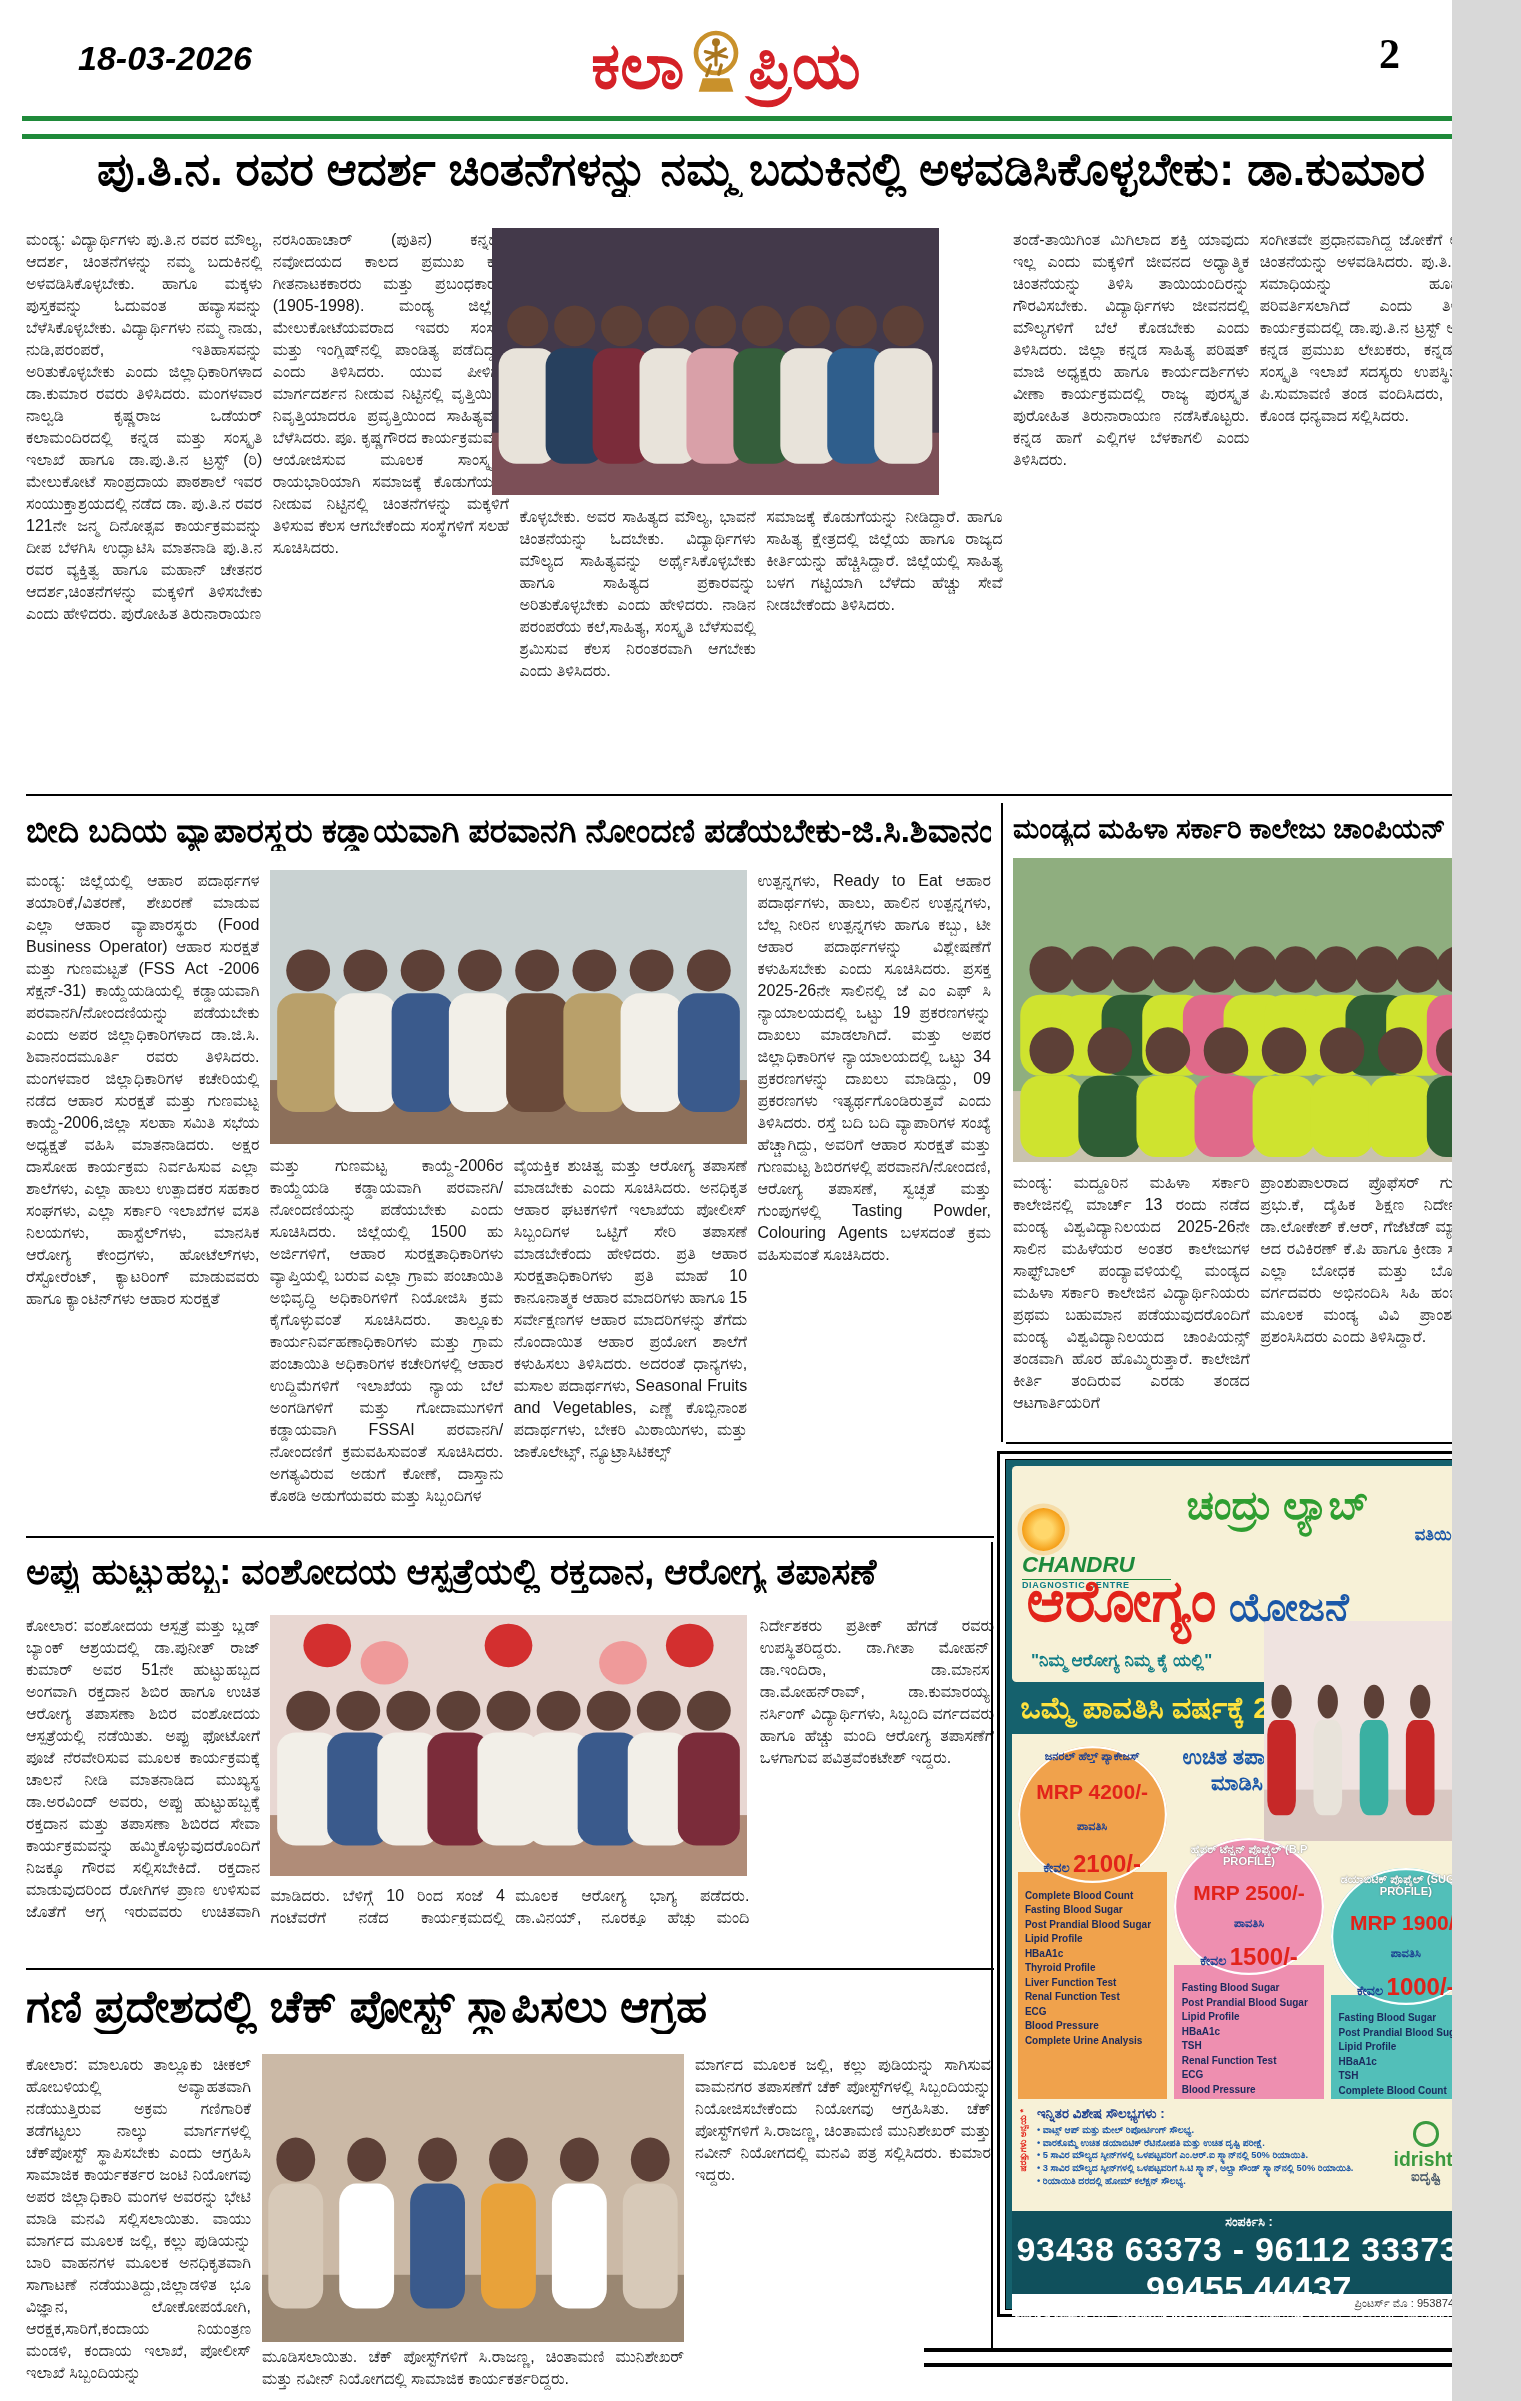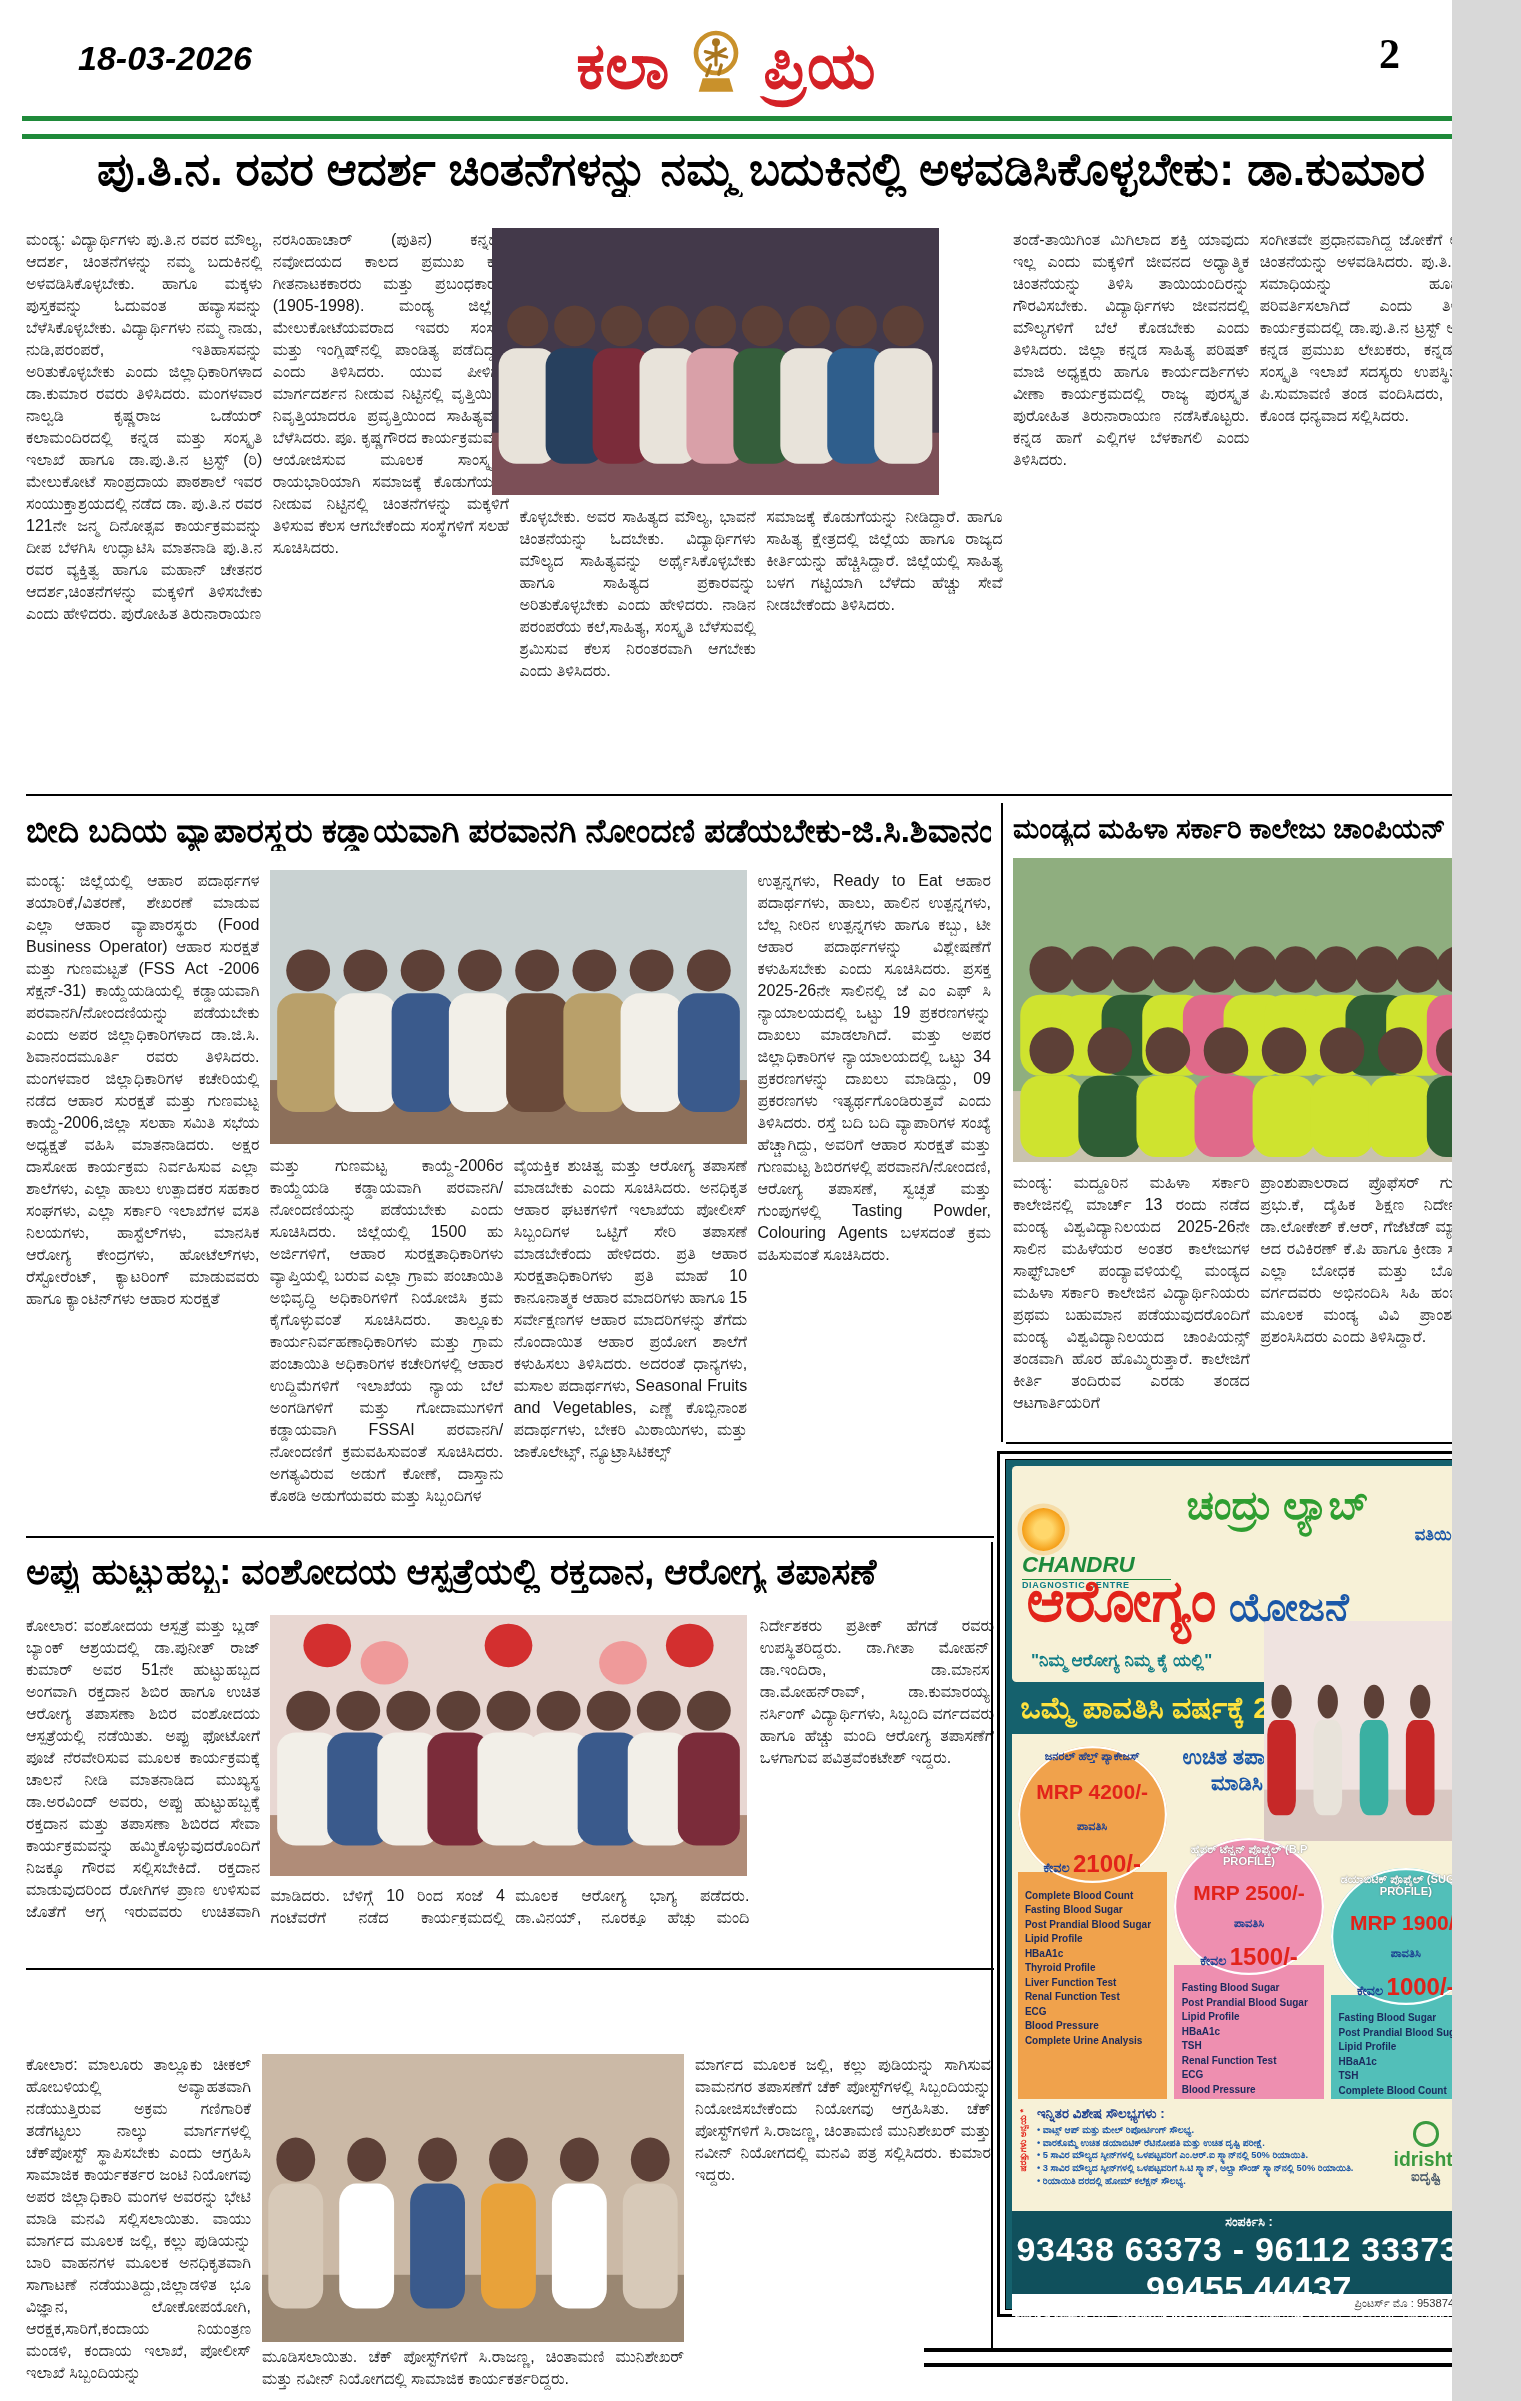--- a/index.html
+++ b/index.html
@@ -11,21 +11,21 @@
   .col-flex{display:flex;gap:10.4px;}
   .col{flex:1;overflow:hidden;}
   .photo{overflow:hidden;background:#8a8a8a;}
   .hrule{position:absolute;background:#000;height:2.2px;}
   .vrule{position:absolute;background:#000;width:2.2px;}
   .dbl-green{position:absolute;height:12.7px;border-top:5.2px solid #1f8a3a;border-bottom:5.2px solid #1f8a3a;}
   .dbl-black{position:absolute;height:11.2px;border-top:4.5px solid #000;border-bottom:4.5px solid #000;}
 
   
   .date{font-size:34px;font-weight:bold;font-style:italic;color:#000;}
-  .masthead{display:flex;align-items:center;justify-content:center;gap:20px;
+  .masthead{display:flex;align-items:center;justify-content:center;gap:5px;
             color:#d42127;font-size:64px;font-weight:bold;line-height:1;text-align:right;}
   .pageno{font-size:42px;font-weight:bold;font-family:"Liberation Serif","DejaVu Serif",serif;color:#000;}
 
   
   .ad-box{border:3px solid #000;padding:4.5px;background:#fff;}
   .ad-inner{border:1.5px solid #000;background:#15616d;padding:6px;position:relative;height:100%;box-sizing:border-box;}
   .ad-top{background:#f7f1d7;height:216px;position:relative;border-radius:4.5px 4.5px 30px 4.5px;}
   .sun{width:43px;height:43px;border-radius:50%;background:radial-gradient(circle,#ffd76b 30%,#f59e16 70%);
        box-shadow:0 0 0 4.5px rgba(245,158,22,.25);display:inline-block;}
   .chandru-en{color:#1c8a3c;font-weight:bold;font-style:italic;font-size:22.3px;line-height:1;}
@@ -385,20 +385,21 @@
         <circle cx="71" cy="22" r="4.6" fill="#5d4037"></circle>
         <rect x="64.5" y="27" width="13" height="26" rx="4" fill="#3a5a8c"></rect>
         <circle cx="81.5" cy="22" r="4.6" fill="#5d4037"></circle>
         <rect x="75" y="27" width="13" height="26" rx="4" fill="#f2efe8"></rect>
         <circle cx="92" cy="22" r="4.6" fill="#5d4037"></circle>
         <rect x="85.5" y="27" width="13" height="26" rx="4" fill="#7b2c3a"></rect>
       </svg></div>
 
   <div class="hrule" style="left:26px;top:1968px;width:968px;"></div>
 
+  <div class="abs headline" style="left:26px;top:1981px;width:968px;font-size:45px;">ಗಣಿ ಪ್ರದೇಶದಲ್ಲಿ ಚೆಕ್ ಪೋಸ್ಟ್ ಸ್ಥಾಪಿಸಲು ಆಗ್ರಹ</div>
 
   <div class="abs bodytext" style="left:26px;top:2054px;width:225px;height:341px;overflow:hidden;">ಕೋಲಾರ: ಮಾಲೂರು ತಾಲ್ಲೂಕು ಚೀಕಲ್ ಹೋಬಳಿಯಲ್ಲಿ ಅವ್ಯಾಹತವಾಗಿ ನಡೆಯುತ್ತಿರುವ ಅಕ್ರಮ ಗಣಿಗಾರಿಕೆ ತಡೆಗಟ್ಟಲು ನಾಲ್ಕು ಮಾರ್ಗಗಳಲ್ಲಿ ಚೆಕ್‌ಪೋಸ್ಟ್ ಸ್ಥಾಪಿಸಬೇಕು ಎಂದು ಆಗ್ರಹಿಸಿ ಸಾಮಾಜಿಕ ಕಾರ್ಯಕರ್ತರ ಜಂಟಿ ನಿಯೋಗವು ಅಪರ ಜಿಲ್ಲಾಧಿಕಾರಿ ಮಂಗಳ ಅವರನ್ನು ಭೇಟಿ ಮಾಡಿ ಮನವಿ ಸಲ್ಲಿಸಲಾಯಿತು. ವಾಯು ಮಾರ್ಗದ ಮೂಲಕ ಜಲ್ಲಿ, ಕಲ್ಲು ಪುಡಿಯನ್ನು ಬಾರಿ ವಾಹನಗಳ ಮೂಲಕ ಅನಧಿಕೃತವಾಗಿ ಸಾಗಾಟಣೆ ನಡೆಯುತಿದ್ದು,ಜಿಲ್ಲಾಡಳಿತ ಭೂ ವಿಜ್ಞಾನ, ಲೋಕೋಪಯೋಗಿ, ಆರಕ್ಷಕ,ಸಾರಿಗೆ,ಕಂದಾಯ ನಿಯಂತ್ರಣ ಮಂಡಳಿ, ಕಂದಾಯ ಇಲಾಖೆ, ಪೋಲೀಸ್ ಇಲಾಖೆ ಸಿಬ್ಬಂದಿಯನ್ನು</div>
 
   <div class="abs photo" style="left:262px;top:2054px;width:422px;height:288px;"><svg viewBox="0 0 100 60" width="100%" height="100%" preserveAspectRatio="none">
         <rect width="100" height="60" fill="#cbb9a6"></rect>
         <rect y="46" width="100" height="14" fill="#9a8772"></rect>
         <circle cx="8" cy="22" r="4.6" fill="#5d4037"></circle>
         <rect x="1.5" y="27" width="13" height="26" rx="4" fill="#d7c9b8"></rect>
         <circle cx="24.8" cy="22" r="4.6" fill="#5d4037"></circle>
         <rect x="18.3" y="27" width="13" height="26" rx="4" fill="#ffffff"></rect>

